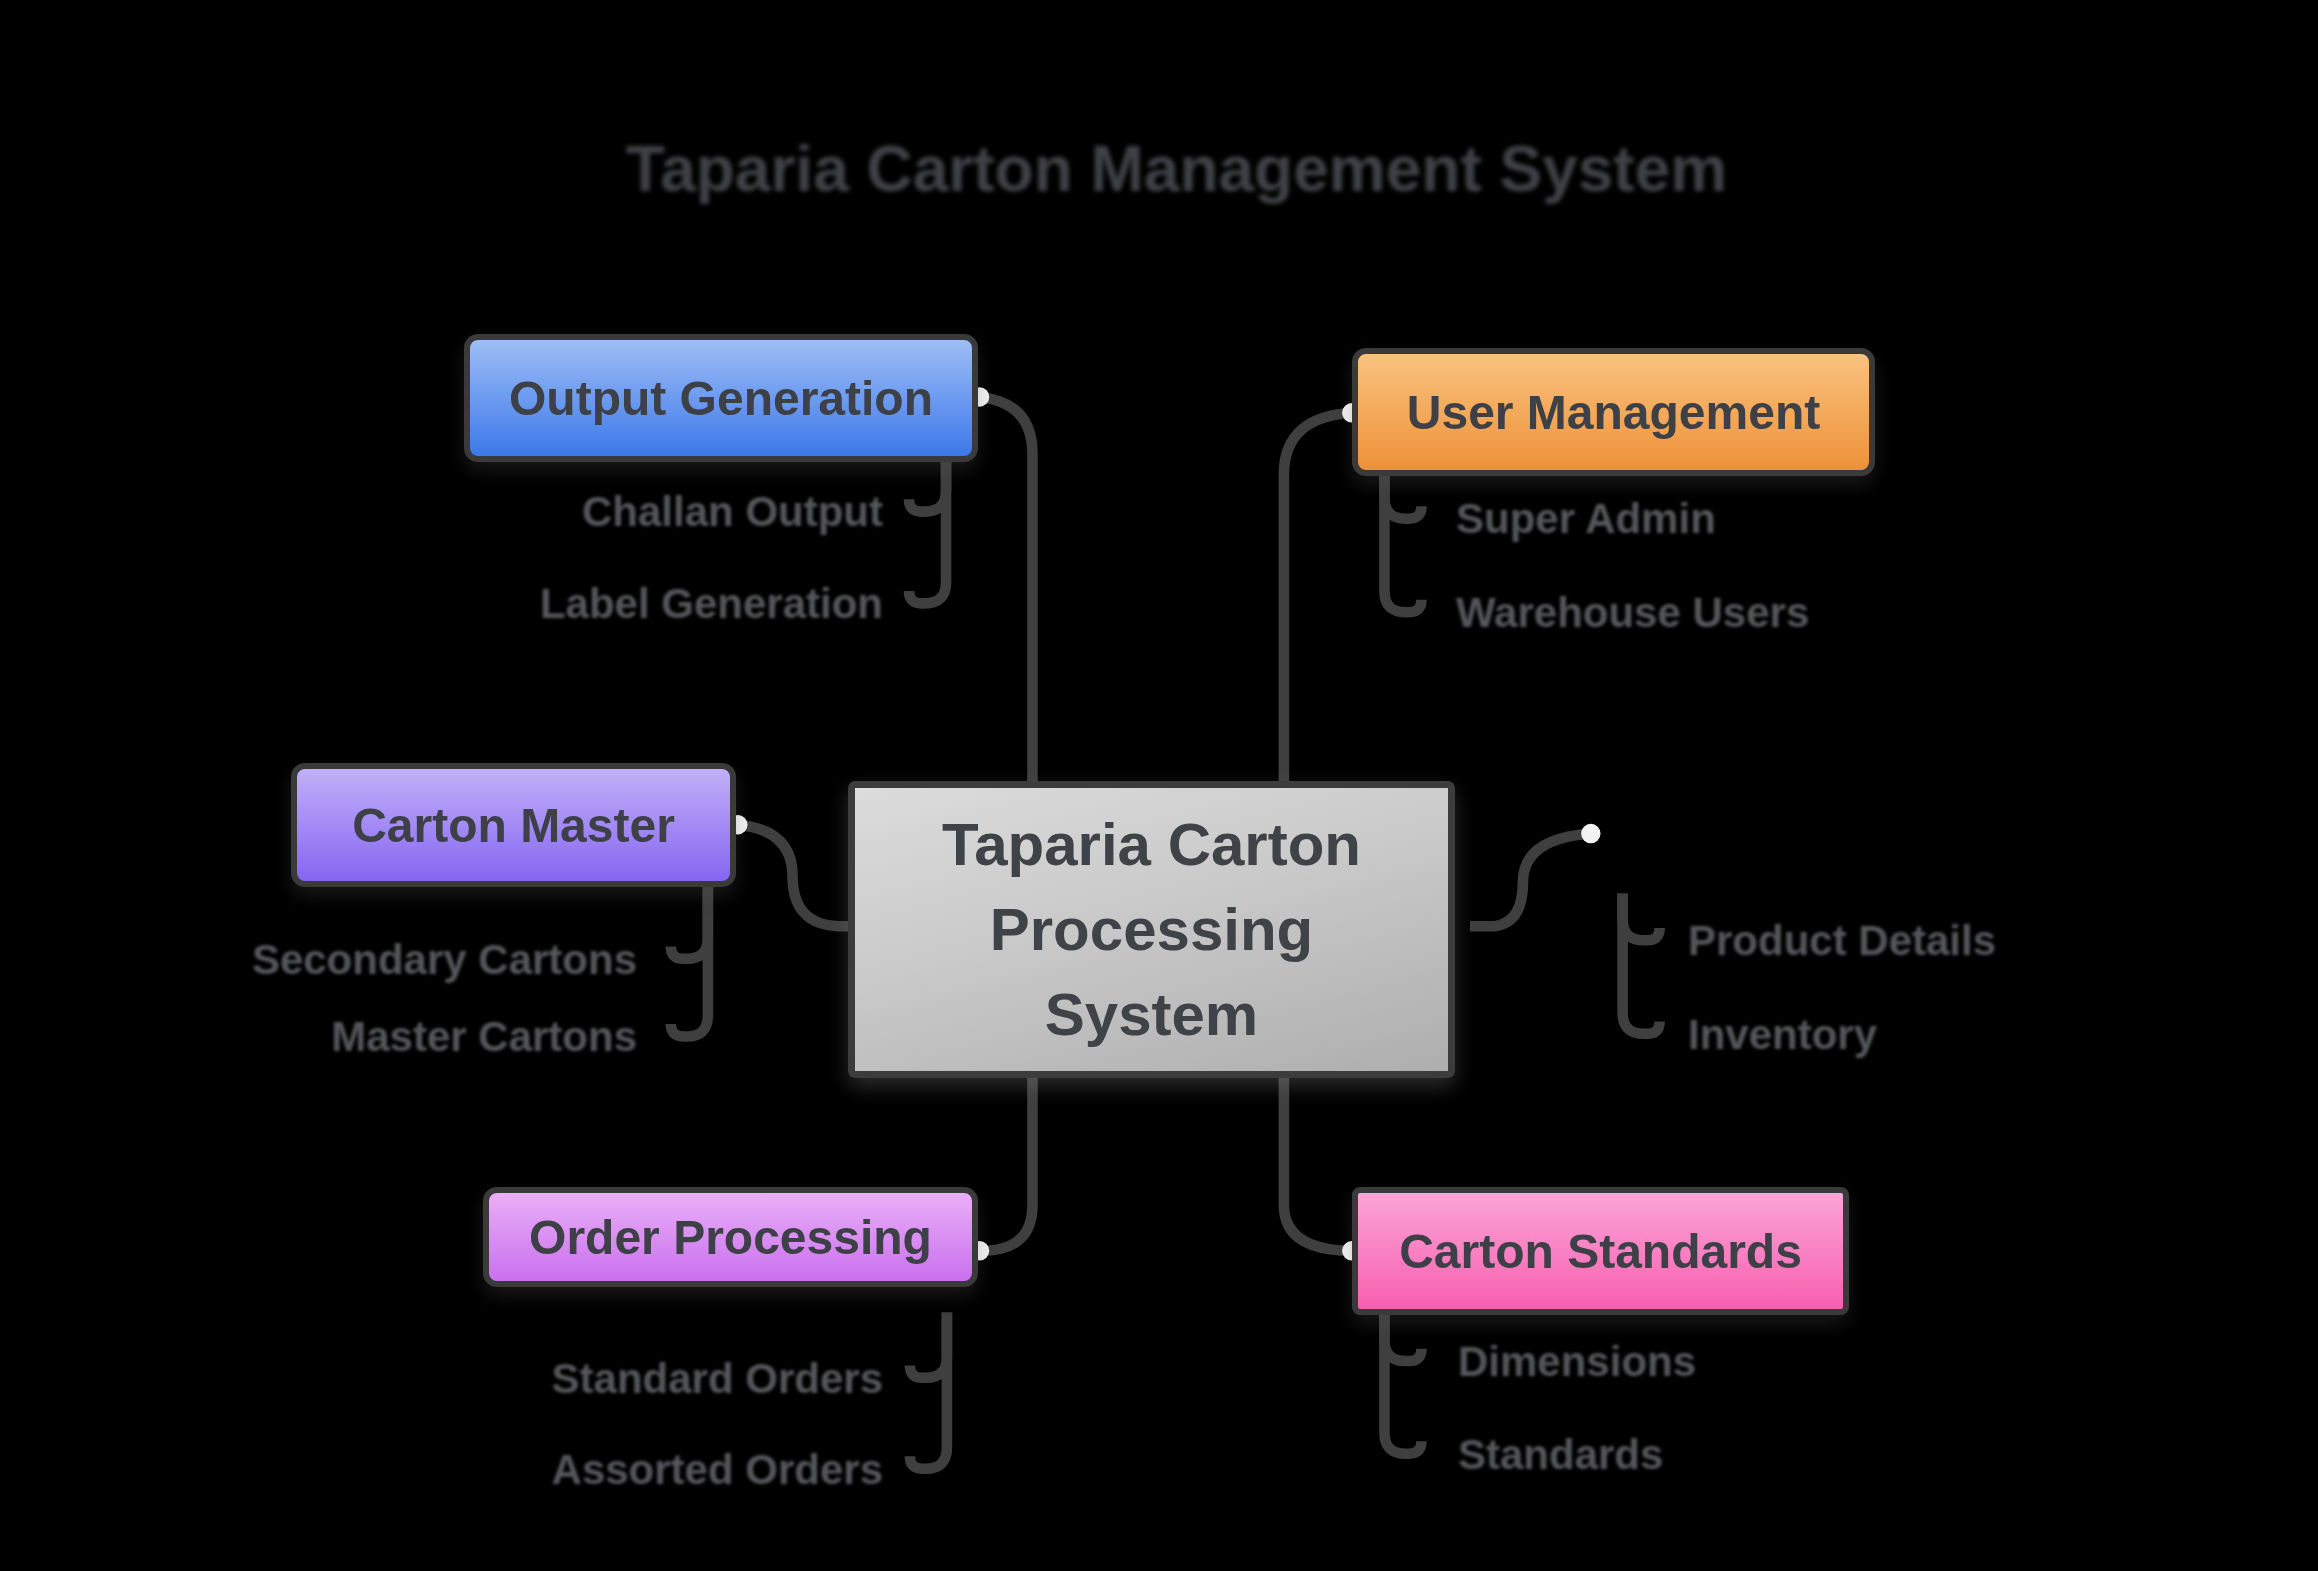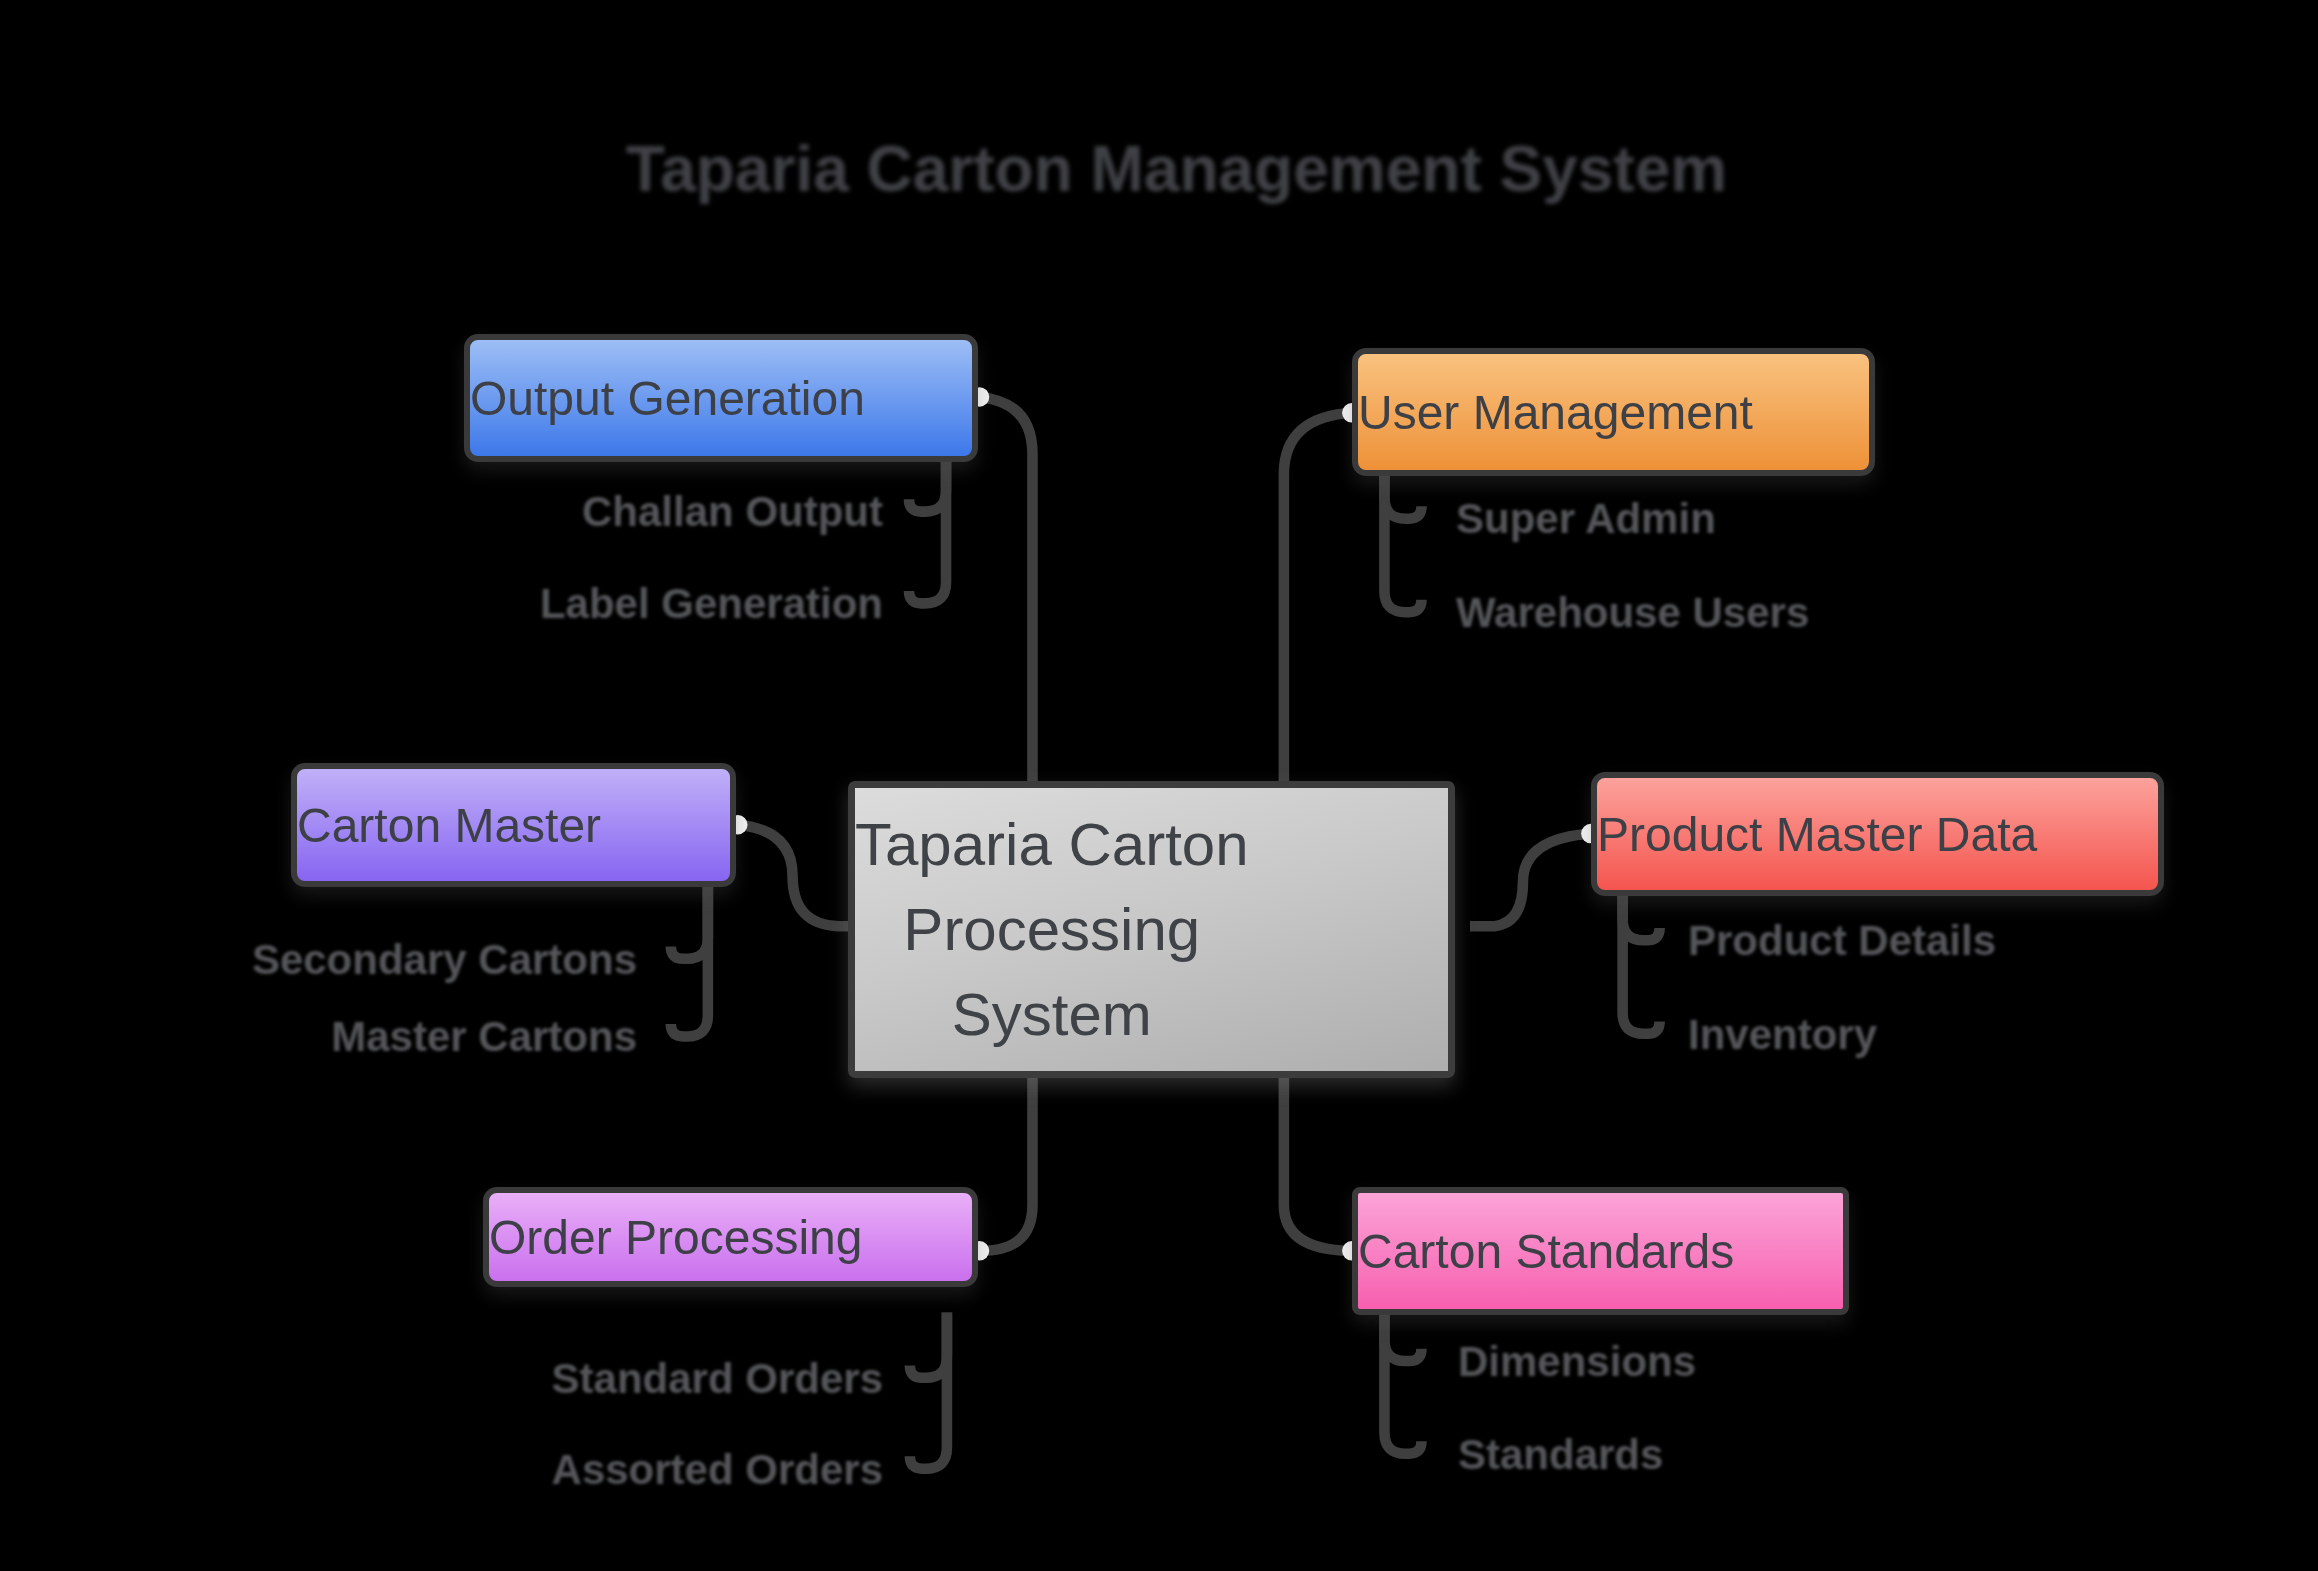--- a/index.html
+++ b/index.html
@@ -9,24 +9,24 @@
   }
   .diagram-title{
     position:absolute;left:35px;top:132px;width:2283px;height:74px;
     text-align:center;font-size:64px;font-weight:bold;color:#404146;
     filter:blur(2.2px);letter-spacing:0px;
   }
   .wires{position:absolute;left:0;top:0;width:2319px;height:1571px;}
   .wire{fill:none;stroke:#3f3f3f;stroke-width:12;}
   .dot{fill:#f2f2f2;}
   .node{
-    position:absolute;display:flex;align-items:center;justify-content:flex-start;
+    position:absolute;display:flex;align-items:center;justify-content:center;
     border:6.2px solid #3a3a3a;border-radius:14px;box-sizing:border-box;
     box-shadow:0 8.8px 17.6px rgba(90,90,90,0.25);
-    color:#3d4046;font-weight:normal;font-size:48px;text-align:center;
+    color:#3d4046;font-weight:bold;font-size:48px;text-align:center;
     cursor:pointer;
   }
   .center-node{
     left:848px;top:781px;width:607px;height:297px;
     border:7px solid #3c3c3c;border-radius:7px;
     background:linear-gradient(165deg,#dcdcdc 0%,#c9c9c9 45%,#aeaeae 100%);
     box-shadow:0 8.8px 19.4px rgba(140,140,140,0.30);
     font-size:60px;line-height:85px;color:#3f4347;
   }
   .branch-og {left:464px; top:334px; width:514px; height:128px;}
@@ -99,23 +99,20 @@
 
   <div class="node branch-og" style="background: linear-gradient(rgb(157, 190, 245) 0%, rgb(61, 120, 234) 100%);">
     <span>Output Generation</span>
   </div>
   <div class="node branch-um" style="background: linear-gradient(rgb(249, 194, 127) 0%, rgb(238, 145, 56) 100%);">
     <span>User Management</span>
   </div>
   <div class="node branch-cp" style="background: linear-gradient(rgb(192, 176, 248) 0%, rgb(135, 101, 241) 100%);">
     <span>Carton Master</span>
   </div>
-  <div class="node branch-pmd" style="background: linear-gradient(rgb(252, 162, 156) 0%, rgb(244, 85, 78) 100%);">
-    <span>Product Master Data</span>
-  </div>
   <div class="node branch-op" style="background: linear-gradient(rgb(233, 175, 247) 0%, rgb(202, 112, 238) 100%);">
     <span>Order Processing</span>
   </div>
   <div class="node branch-cst" style="background: linear-gradient(rgb(251, 164, 216) 0%, rgb(247, 95, 174) 100%);">
     <span>Carton Standards</span>
   </div>
 
   <div class="node center-node">
     <div>
       <div>Taparia Carton</div>

